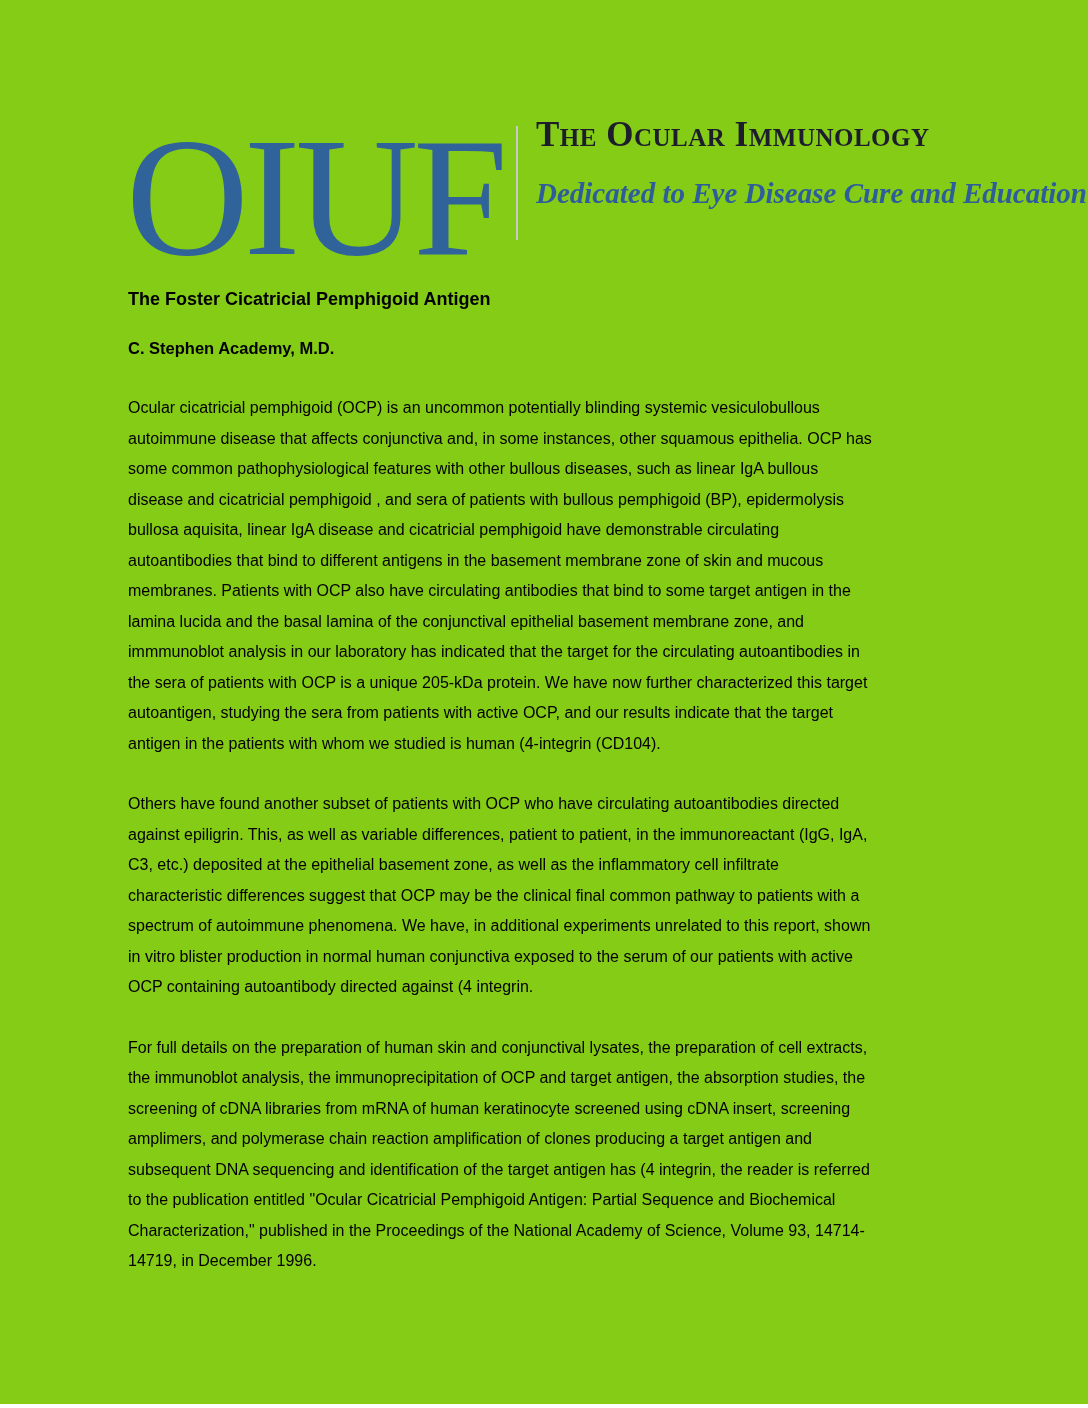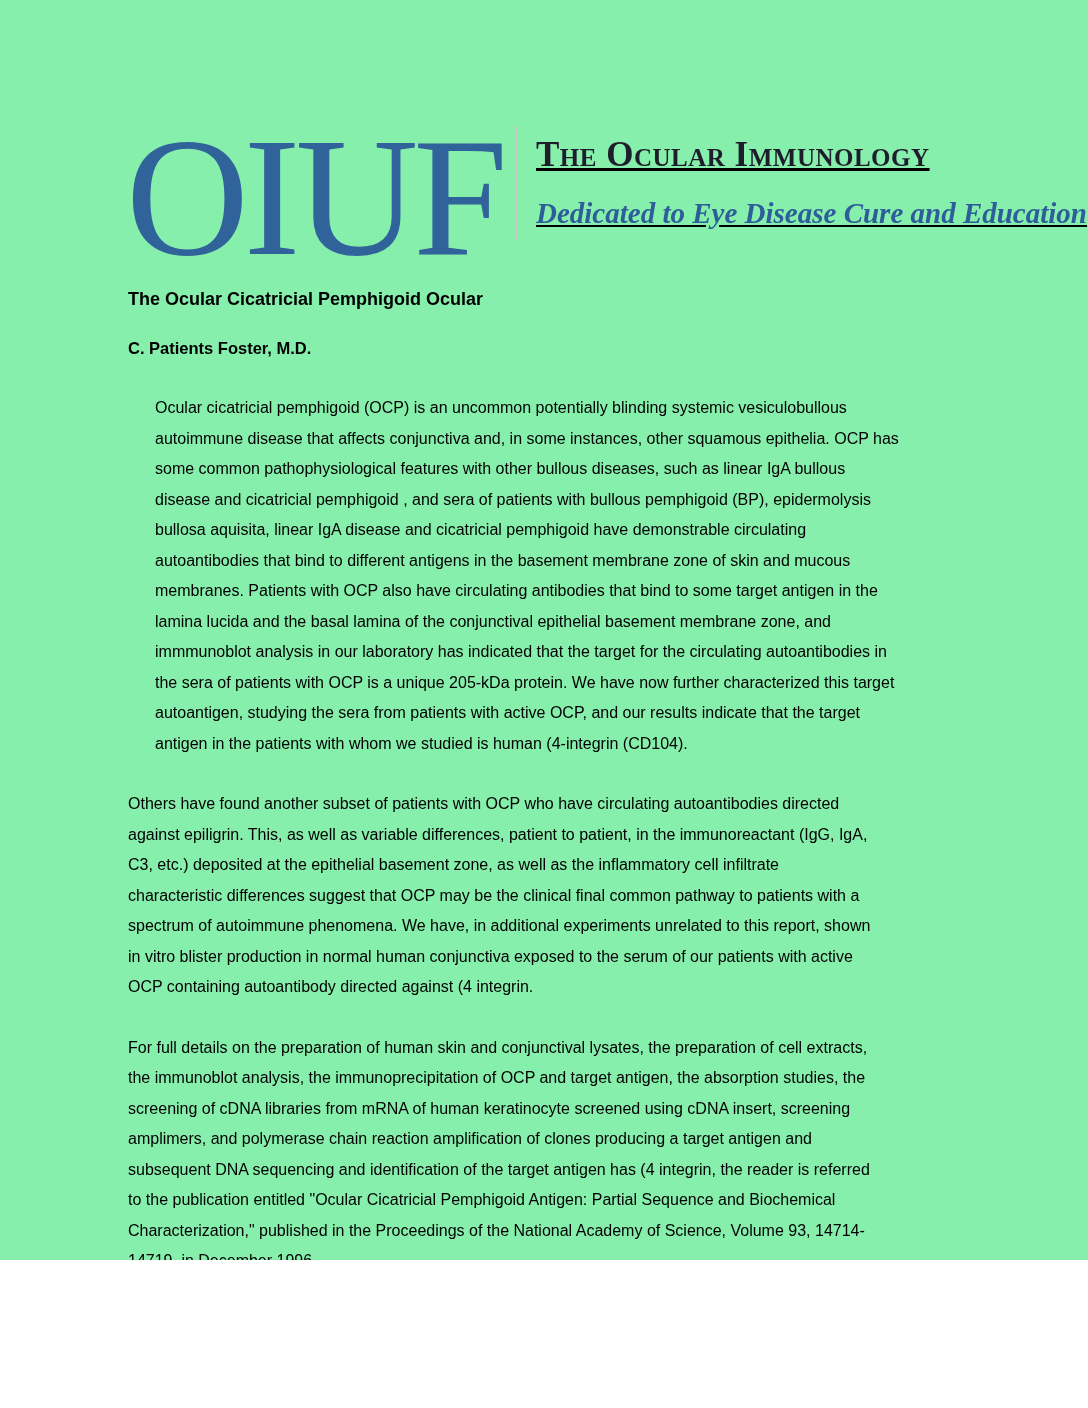--- a/index.html
+++ b/index.html
@@ -3,22 +3,22 @@
 <meta charset="utf-8">
 <style>
   html, body {
     margin: 0;
     padding: 0;
     background: #ffffff;
   }
   .page {
     position: relative;
     width: 1088px;
-    height: 1260px;
-    background: #86efac;
+    height: 1404px;
+    background: #84cc16;
     overflow: hidden;
     font-family: "Liberation Sans", sans-serif;
     color: #000000;
   }
 
   
   .logo {
     position: absolute;
     left: 0;
     top: 0;
@@ -40,23 +40,22 @@
     position: absolute;
     left: 516px;
     top: 126px;
     width: 2px;
     height: 114px;
     background: #c8c8c8;
   }
   .org-text {
     position: absolute;
     left: 536px;
-    top: 136px;
+    top: 116px;
     width: 470px;
-    text-decoration: underline;
   }
   .org-line {
     font-family: "Liberation Serif", serif;
     font-variant: small-caps;
     font-weight: 700;
     font-size: 35px;
     line-height: 38px;
     letter-spacing: 0.5px;
     color: #1d1d2b;
     white-space: nowrap;
@@ -96,40 +95,39 @@
   .doc-paragraph {
     font-size: 16px;
     font-weight: 400;
     line-height: 30.5px;
     margin: 0 0 30px 0;
     white-space: pre;
     color: #000000;
   }
   .doc-paragraph:first-of-type {
     margin-top: 35px;
-    margin-left: 27px;
   }
 </style>
 </head>
 <body>
 
 <div class="page">
 
   <header class="logo">
     <div class="monogram">OIUF</div>
     <div class="logo-divider"></div>
     <div class="org-text">
       <div class="org-line">The Ocular Immunology</div>
       <div class="tagline">Dedicated to Eye Disease Cure and Education</div>
     </div>
   </header>
 
   <article class="article">
-    <h1 class="doc-title">The Ocular Cicatricial Pemphigoid Ocular</h1>
-    <div class="doc-author">C. Patients Foster, M.D.</div>
+    <h1 class="doc-title">The Foster Cicatricial Pemphigoid Antigen</h1>
+    <div class="doc-author">C. Stephen Academy, M.D.</div>
     <p class="doc-paragraph">Ocular cicatricial pemphigoid (OCP) is an uncommon potentially blinding systemic vesiculobullous
 autoimmune disease that affects conjunctiva and, in some instances, other squamous epithelia. OCP has
 some common pathophysiological features with other bullous diseases, such as linear IgA bullous
 disease and cicatricial pemphigoid , and sera of patients with bullous pemphigoid (BP), epidermolysis
 bullosa aquisita, linear IgA disease and cicatricial pemphigoid have demonstrable circulating
 autoantibodies that bind to different antigens in the basement membrane zone of skin and mucous
 membranes. Patients with OCP also have circulating antibodies that bind to some target antigen in the
 lamina lucida and the basal lamina of the conjunctival epithelial basement membrane zone, and
 immmunoblot analysis in our laboratory has indicated that the target for the circulating autoantibodies in
 the sera of patients with OCP is a unique 205-kDa protein. We have now further characterized this target

